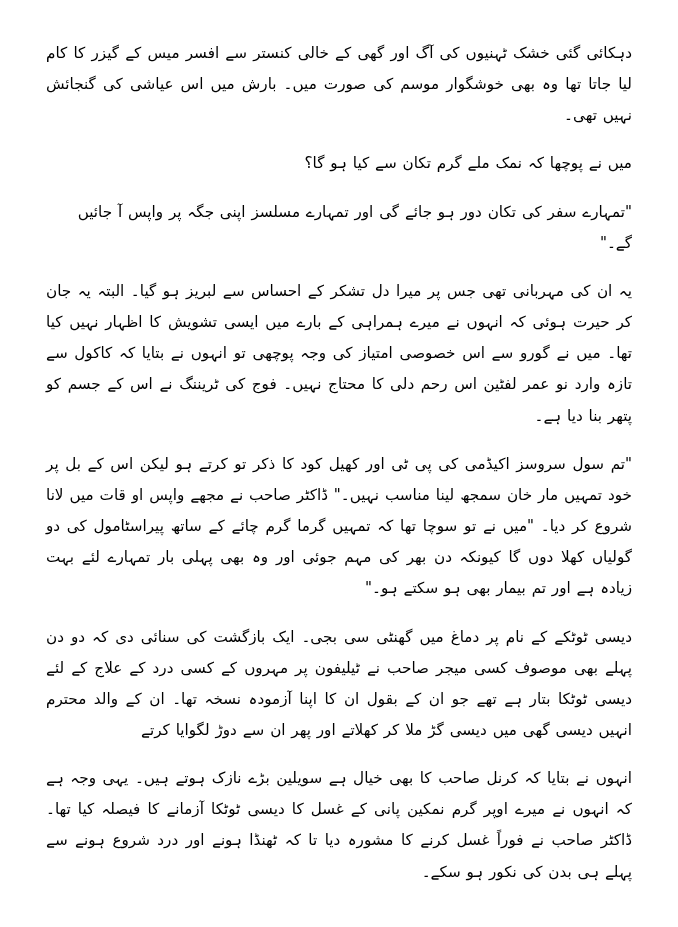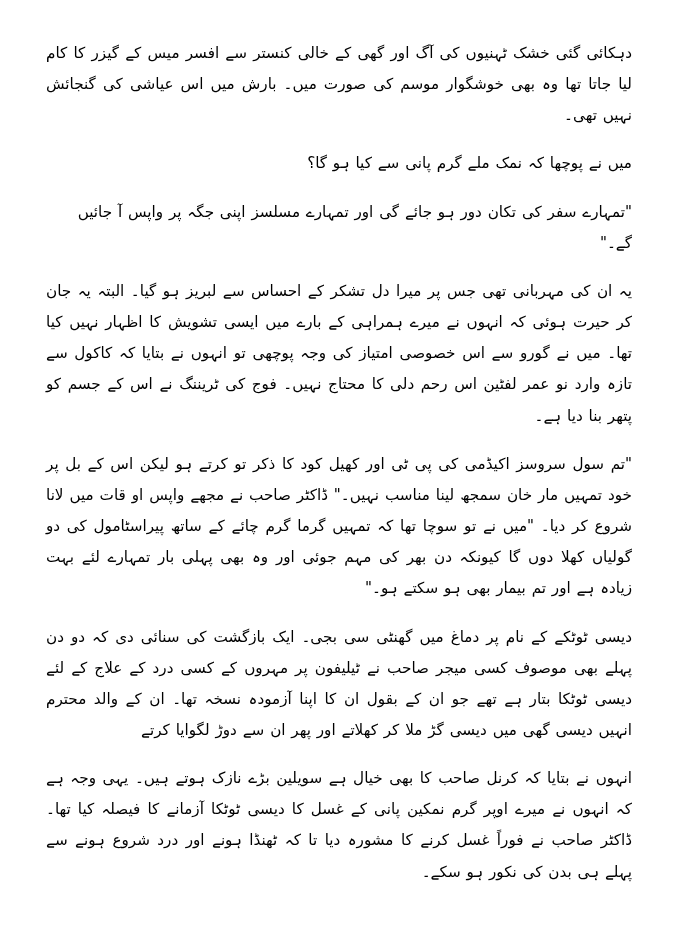--- a/index.html
+++ b/index.html
@@ -42,20 +42,20 @@
     text-align: right;
     text-align-last: right;
   }
 </style>
 </head>
 <body>
 
 <div class="page">
   <div class="doc-body">
     <p class="para">دہکائی گئی خشک ٹہنیوں کی آگ اور گھی کے خالی کنستر سے افسر میس کے گیزر کا کام لیا جاتا تھا وہ بھی خوشگوار موسم کی صورت میں۔ بارش میں اس عیاشی کی گنجائش نہیں تھی۔</p>
-    <p class="para short">میں نے پوچھا کہ نمک ملے گرم پانی سے کیا ہو گا؟</p>
+    <p class="para short">میں نے پوچھا کہ نمک ملے گرم تکان سے کیا ہو گا؟</p>
     <p class="para short">"تمہارے سفر کی تکان دور ہو جائے گی اور تمہارے مسلسز اپنی جگہ پر واپس آ جائیں گے۔"</p>
     <p class="para">یہ ان کی مہربانی تھی جس پر میرا دل تشکر کے احساس سے لبریز ہو گیا۔ البتہ یہ جان کر حیرت ہوئی کہ انہوں نے میرے ہمراہی کے بارے میں ایسی تشویش کا اظہار نہیں کیا تھا۔ میں نے گورو سے اس خصوصی امتیاز کی وجہ پوچھی تو انہوں نے بتایا کہ کاکول سے تازہ وارد نو عمر لفٹین اس رحم دلی کا محتاج نہیں۔ فوج کی ٹریننگ نے اس کے جسم کو پتھر بنا دیا ہے۔</p>
     <p class="para">"تم سول سروسز اکیڈمی کی پی ٹی اور کھیل کود کا ذکر تو کرتے ہو لیکن اس کے بل پر خود تمہیں مار خان سمجھ لینا مناسب نہیں۔" ڈاکٹر صاحب نے مجھے واپس او قات میں لانا شروع کر دیا۔ "میں نے تو سوچا تھا کہ تمہیں گرما گرم چائے کے ساتھ پیراسٹامول کی دو گولیاں کھلا دوں گا کیونکہ دن بھر کی مہم جوئی اور وہ بھی پہلی بار تمہارے لئے بہت زیادہ ہے اور تم بیمار بھی ہو سکتے ہو۔"</p>
     <p class="para">دیسی ٹوٹکے کے نام پر دماغ میں گھنٹی سی بجی۔ ایک بازگشت کی سنائی دی کہ دو دن پہلے بھی موصوف کسی میجر صاحب نے ٹیلیفون پر مہروں کے کسی درد کے علاج کے لئے دیسی ٹوٹکا بتار ہے تھے جو ان کے بقول ان کا اپنا آزمودہ نسخہ تھا۔ ان کے والد محترم انہیں دیسی گھی میں دیسی گڑ ملا کر کھلاتے اور پھر ان سے دوڑ لگوایا کرتے</p>
     <p class="para">انہوں نے بتایا کہ کرنل صاحب کا بھی خیال ہے سویلین بڑے نازک ہوتے ہیں۔ یہی وجہ ہے کہ انہوں نے میرے اوپر گرم نمکین پانی کے غسل کا دیسی ٹوٹکا آزمانے کا فیصلہ کیا تھا۔ ڈاکٹر صاحب نے فوراً غسل کرنے کا مشورہ دیا تا کہ ٹھنڈا ہونے اور درد شروع ہونے سے پہلے ہی بدن کی نکور ہو سکے۔</p>
   </div>
 </div>
 
 </body></html>

